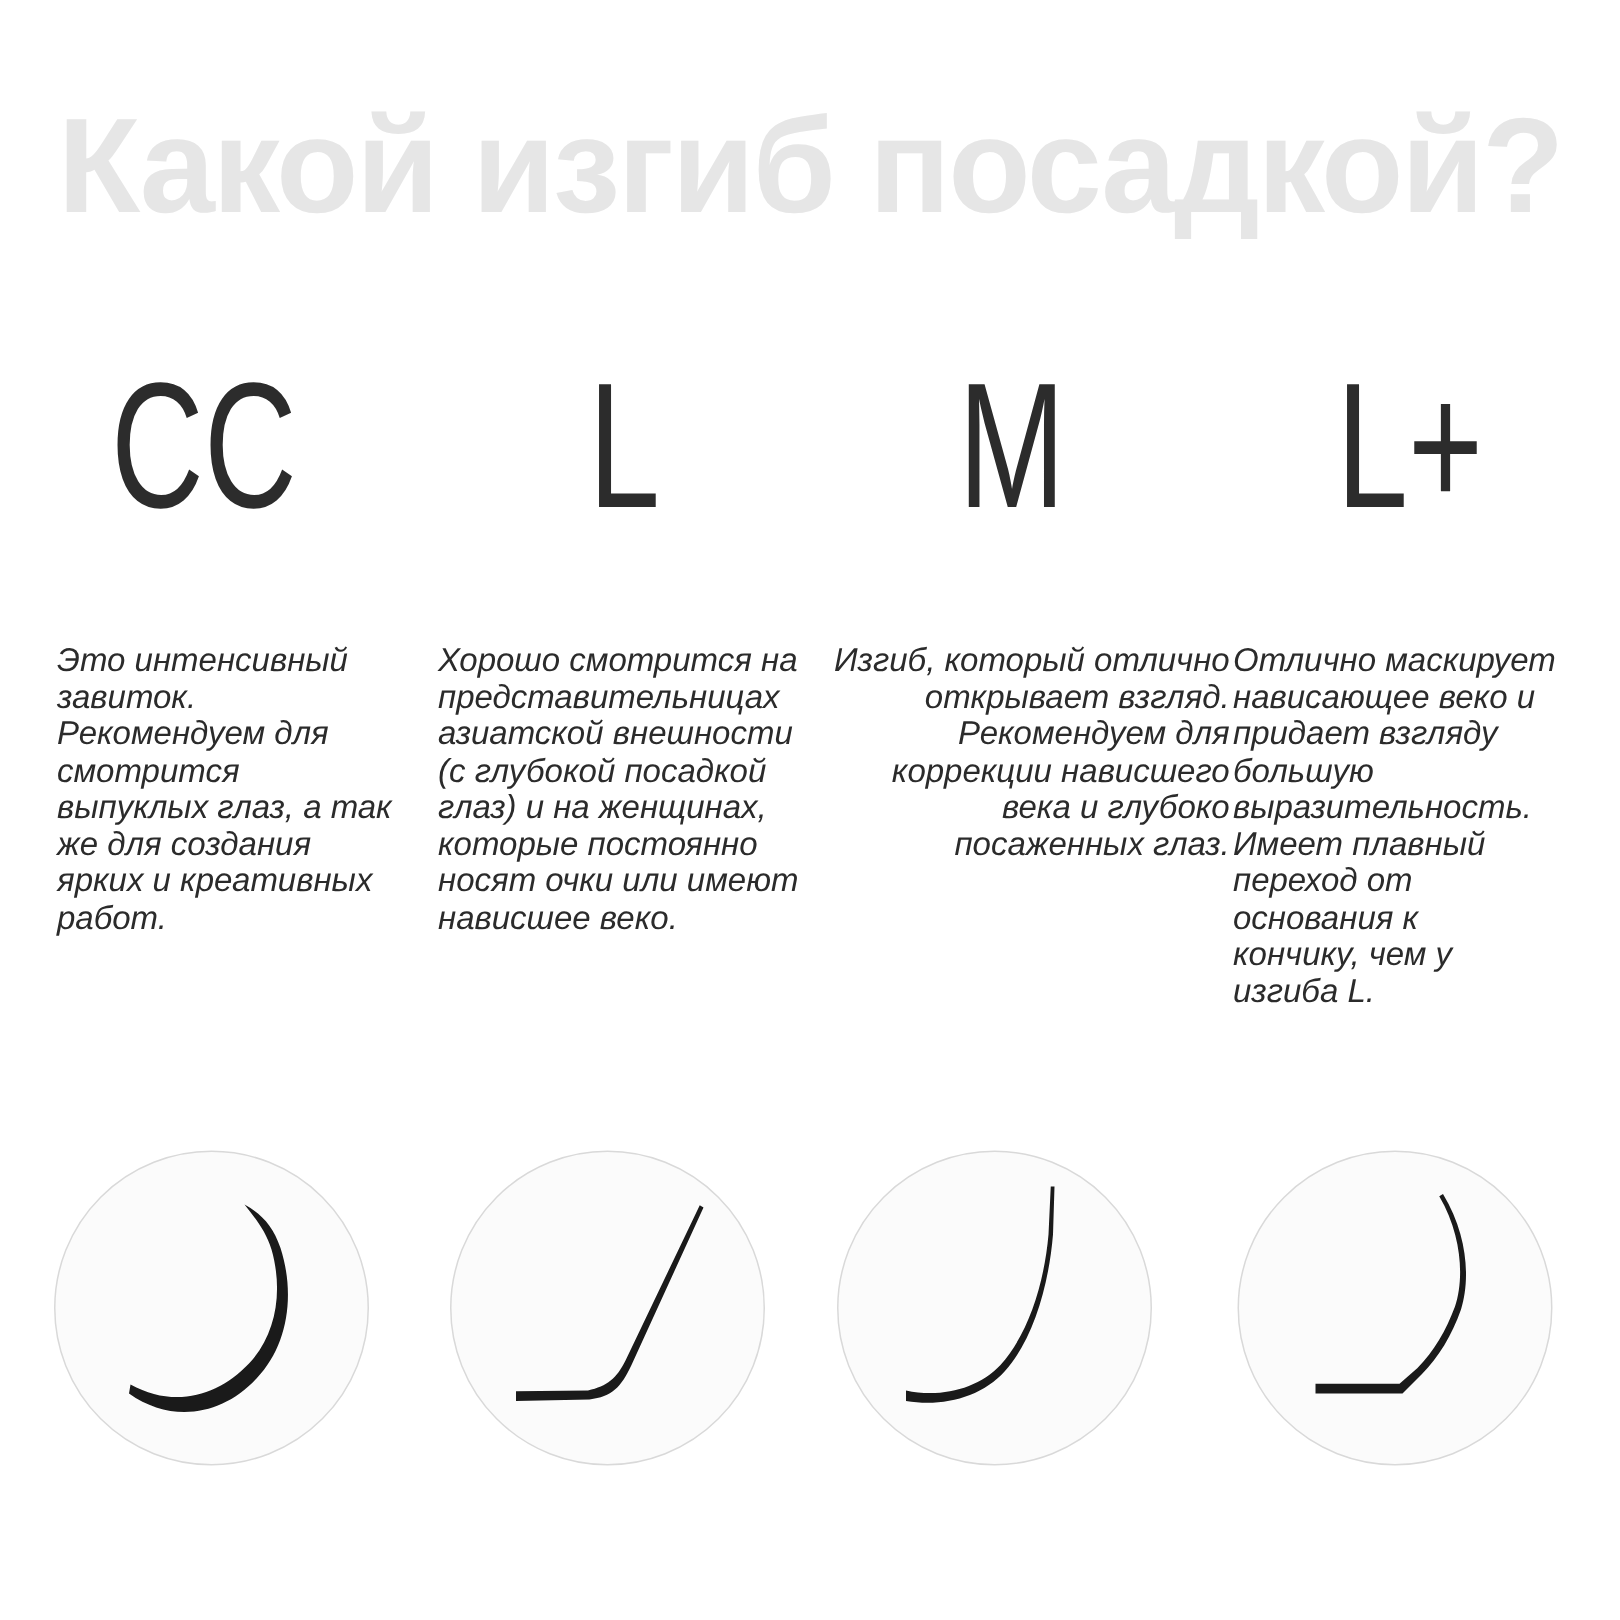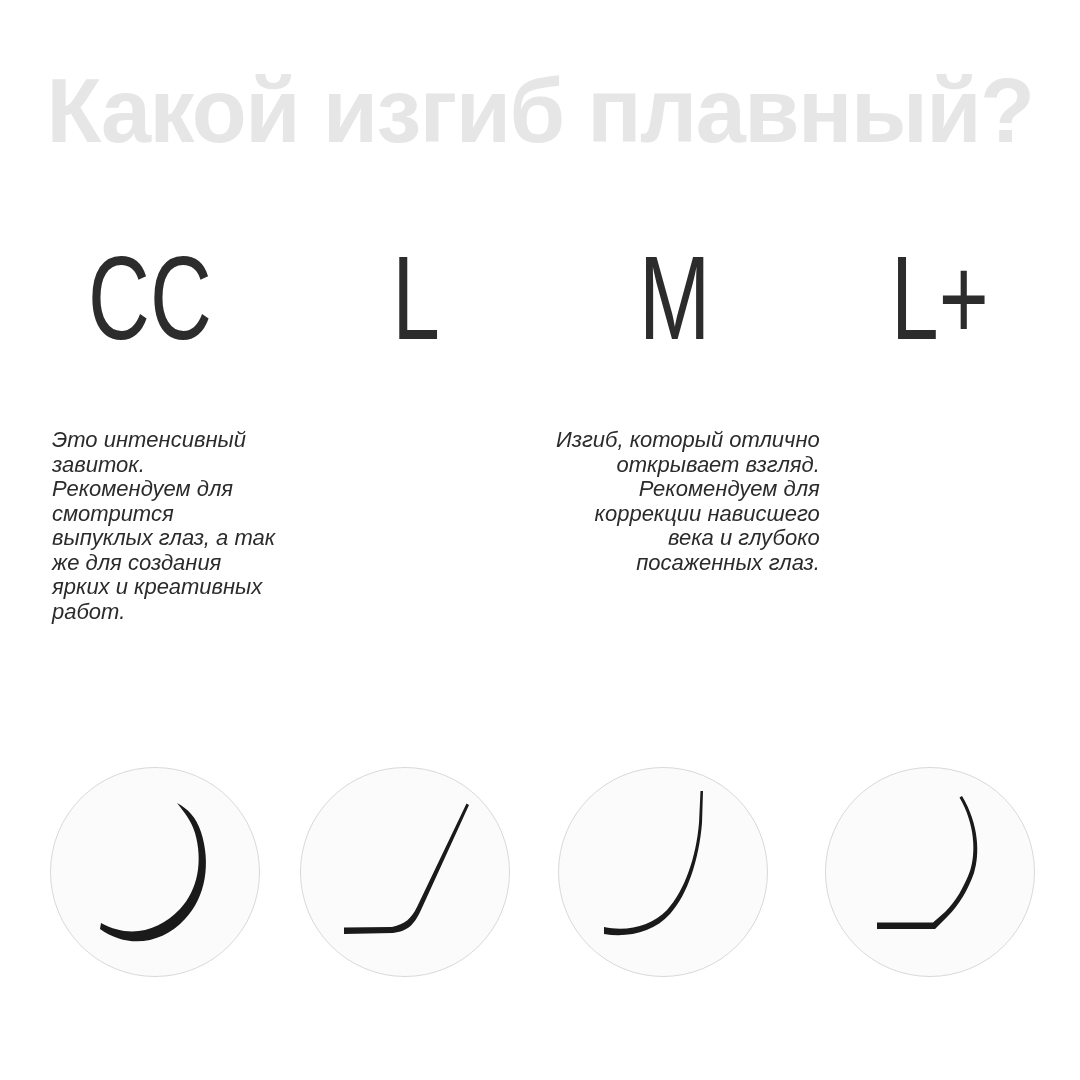--- a/index.html
+++ b/index.html
@@ -30,21 +30,21 @@
     letter-spacing:-1.5px;
     color:var(--title-color);
     white-space:nowrap;
   }
   .col{
     position:absolute;
     top:0;
     width:210px;
     height:1080px;
   }
-  .col-1{left:50px;}
+  .col-1{left:36px;}
   .col-2{left:300px;}
   .col-3{left:558px;}
   .col-4{left:825px;}
   .code{
     position:absolute;
     top:238px;left:0;width:100%;
     text-align:center;
     font-size:119px;
     line-height:119px;
     font-weight:400;
@@ -84,21 +84,21 @@
   .circle svg{
     position:absolute;
     top:-1px;left:-1px;
     width:210px;height:210px;
   }
   .lash{fill:var(--lash-color);}
 </style>
 </head>
 <body>
 
-<div class="title">Какой изгиб плавный?</div>
+<div class="title">Какой изгиб посадкой?</div>
 
 <div class="col col-1">
   <div class="code"><span class="code-inner">CC</span></div>
   <div class="description">Это интенсивный
 завиток.
 Рекомендуем для
 смотрится
 выпуклых глаз, а так
 же для создания
 ярких и креативных
@@ -111,20 +111,28 @@
         C 146 50, 138 42, 127 36
         C 134 45, 141 53, 145 66
         C 153 94, 148 123, 130 142
         C 109 164, 80 172, 51 156 Z"></path>
     </svg>
   </div>
 </div>
 
 <div class="col col-2">
   <div class="code"><span class="code-inner">L</span></div>
+  <div class="description">Хорошо смотрится на
+представительницах
+азиатской внешности
+(с глубокой посадкой
+глаз) и на женщинах,
+которые постоянно
+носят очки или имеют
+нависшее веко.</div>
   <div class="circle">
     <svg viewBox="0 0 210 210">
       <path class="lash" d="M 44 167
         L 93 166
         C 108 164, 114 158, 121 143
         L 169 38
         L 166.5 36.5
         L 117 140
         C 111 152, 105 157, 92 160
         L 44 160.5 Z"></path>
@@ -149,20 +157,30 @@
         L 142.5 24
         L 141 56
         C 138 90, 127 123, 109 143
         C 94 159, 69 165, 46 160 Z"></path>
     </svg>
   </div>
 </div>
 
 <div class="col col-4">
   <div class="code"><span class="code-inner">L+</span></div>
+  <div class="description">Отлично маскирует
+нависающее веко и
+придает взгляду
+большую
+выразительность.
+Имеет плавный
+переход от
+основания к
+кончику, чем у
+изгиба L.</div>
   <div class="circle">
     <svg viewBox="0 0 210 210">
       <path class="lash" d="M 52 162
         L 110 162
         L 123 149
         C 134 138, 143 123, 149 106
         C 155 87, 154 57, 137 29
         L 134.5 30.5
         C 150 57, 151 86, 145 104
         C 139 120, 131 134, 120 145

